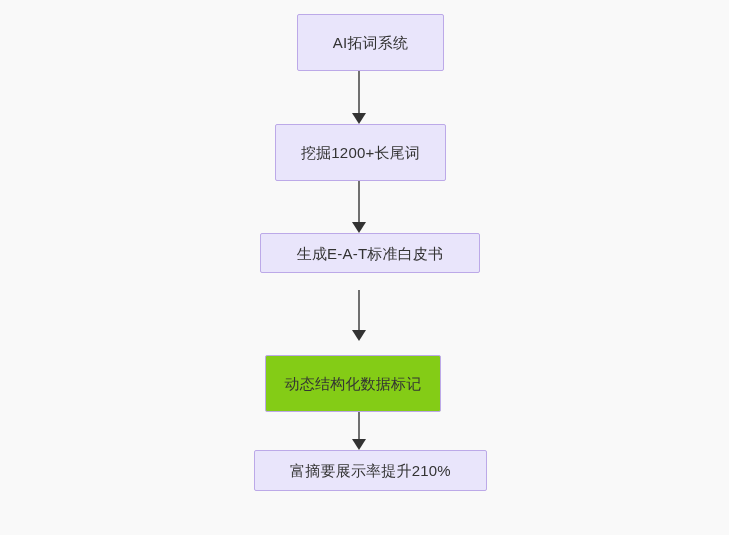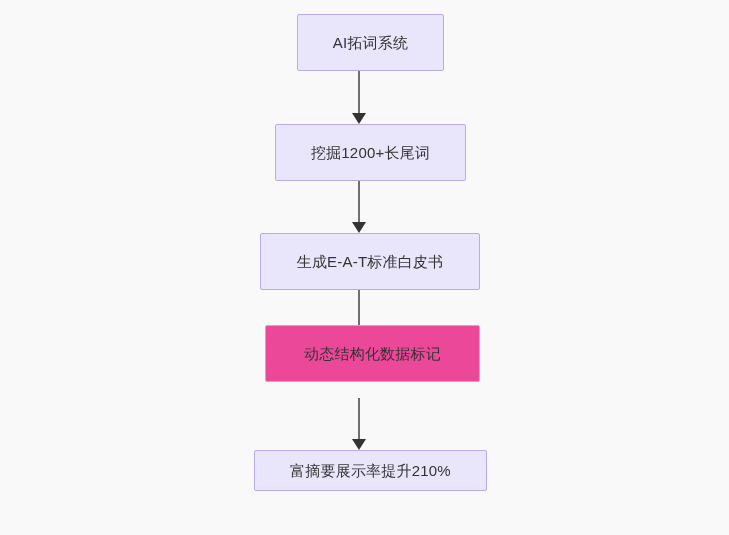--- a/index.html
+++ b/index.html
@@ -78,29 +78,29 @@
     <svg width="24" height="52" viewBox="0 0 24 52" xmlns="http://www.w3.org/2000/svg">
       <line class="edge-line" x1="12" y1="0" x2="12" y2="44" stroke="#707070" stroke-width="2"></line>
       <polygon class="edge-arrow" points="5,41 19,41 12,52" fill="#333333"></polygon>
     </svg>
   </div>
 
   <div class="node" style="left: 297px; top: 14px; width: 147px; height: 57px; background: rgb(233, 229, 251); border-color: rgb(188, 169, 232); color: rgb(51, 51, 51);">
     <span class="node-label">AI拓词系统</span>
   </div>
 
-  <div class="node" style="left: 275px; top: 124px; width: 191px; height: 57px; background: rgb(233, 229, 251); border-color: rgb(188, 169, 232); color: rgb(51, 51, 51);">
+  <div class="node" style="left: 275px; top: 124px; width: 171px; height: 57px; background: rgb(233, 229, 251); border-color: rgb(188, 169, 232); color: rgb(51, 51, 51);">
     <span class="node-label">挖掘1200+长尾词</span>
   </div>
 
-  <div class="node" style="left: 260px; top: 233px; width: 220px; height: 57px; background: rgb(233, 229, 251); border-color: rgb(188, 169, 232); color: rgb(51, 51, 51);">
+  <div class="node" style="left: 260px; top: 233px; width: 220px; height: 40px; background: rgb(233, 229, 251); border-color: rgb(188, 169, 232); color: rgb(51, 51, 51);">
     <span class="node-label">生成E-A-T标准白皮书</span>
   </div>
 
-  <div class="node" style="left: 265px; top: 325px; width: 215px; height: 57px; background: #ec4899; border-color: rgb(188, 169, 232); color: rgb(51, 51, 51);">
+  <div class="node" style="left: 265px; top: 355px; width: 176px; height: 57px; background: #84cc16; border-color: rgb(188, 169, 232); color: rgb(51, 51, 51);">
     <span class="node-label">动态结构化数据标记</span>
   </div>
 
   <div class="node" style="left: 254px; top: 450px; width: 233px; height: 41px; background: rgb(233, 229, 251); border-color: rgb(188, 169, 232); color: rgb(51, 51, 51);">
     <span class="node-label">富摘要展示率提升210%</span>
   </div>
 
 </div>
 
 </body></html>

